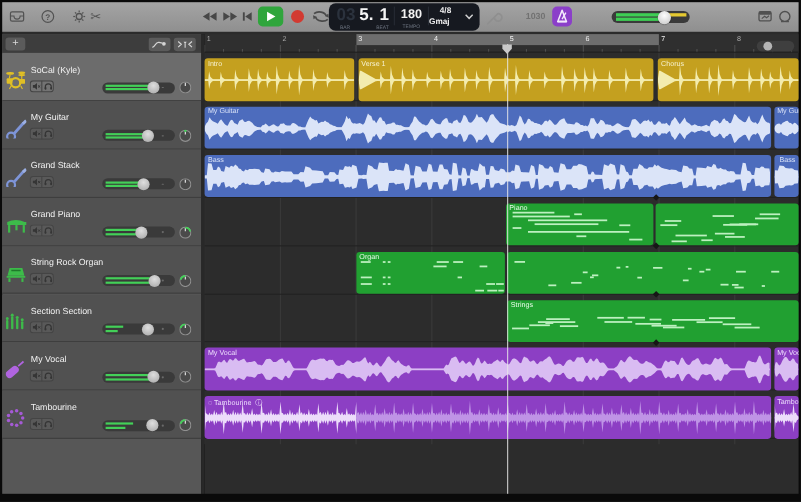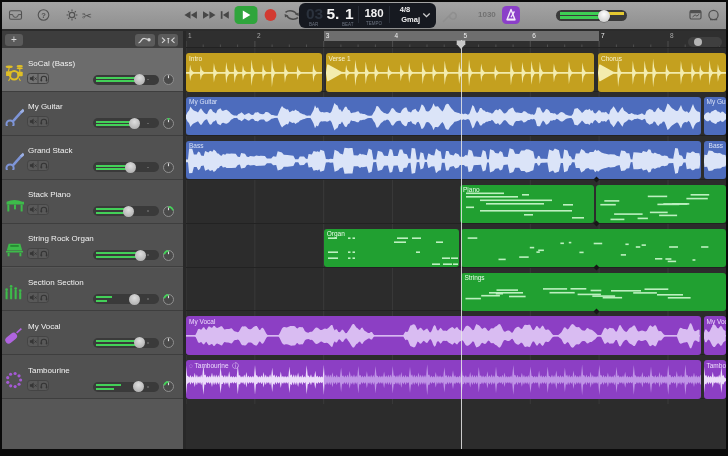--- a/index.html
+++ b/index.html
@@ -48,21 +48,21 @@
 <div class="abs" style="left:306px;top:5px;color:#2b323d;font-size:15.5px;font-weight:bold;">03</div>
 <div class="abs" style="left:326.5px;top:5px;color:#f5f5f5;font-size:15.5px;font-weight:bold;">5.</div>
 <div class="abs" style="left:345px;top:5px;color:#f5f5f5;font-size:15.5px;font-weight:bold;">1</div>
 <div class="abs" style="left:309px;top:21.5px;color:#6d7480;font-size:4.5px;">BAR</div>
 <div class="abs" style="left:342px;top:21.5px;color:#6d7480;font-size:4.5px;">BEAT</div>
 <div class="abs" style="left:358px;top:6px;width:1px;height:17px;background:#262b34;"></div>
 <div class="abs" style="left:360px;top:7px;color:#f2f2f2;font-size:11.5px;font-weight:bold;text-align:center;width:28px;">180</div>
 <div class="abs" style="left:360px;top:20.5px;width:28px;color:#6d7480;font-size:4.5px;text-align:center;">TEMPO</div>
 <div class="abs" style="left:389px;top:6px;width:1px;height:17px;background:#262b34;"></div>
 <div class="abs" style="left:390px;top:4.5px;width:30px;color:#f2f2f2;font-size:7.5px;font-weight:bold;text-align:center;">4/8</div>
-<div class="abs" style="left:390px;top:14.5px;width:30px;color:#f2f2f2;font-size:7.5px;font-weight:bold;text-align:right;">Gmaj</div>
+<div class="abs" style="left:390px;top:14.5px;width:30px;color:#f2f2f2;font-size:7.5px;font-weight:bold;text-align:left;">Gmaj</div>
 <svg class="abs" style="left:422px;top:12px" width="9" height="7" viewBox="0 0 9 7">
     <path d="M1.3 1.5 L4.5 4.7 L7.7 1.5" stroke="#cfcfcf" stroke-width="1.3" fill="none"></path>
   </svg>
 <svg class="abs" style="left:440px;top:6px" width="18" height="18" viewBox="0 0 18 18">
 <path d="M3.5 15.5 L9.5 9.5 M9.5 9.5 a3.4 3.4 0 1 0 3 -3 M9.5 9.5 l3 -3" fill="none" stroke="#8f8f8f" stroke-width="1.6" stroke-linecap="round"></path>
 </svg>
 <div class="abs" style="left:478px;top:10px;color:#717171;font-size:8px;font-weight:bold;">1030</div>
 <div class="abs" style="left:502px;top:5.5px;width:18px;height:18px;border-radius:4.5px;background:#8b3fc9;"></div>
 <svg class="abs" style="left:502px;top:5.5px" width="18" height="18" viewBox="0 0 18 18">
 <path d="M9 3.4 L13 13.8 H5 Z" fill="none" stroke="#f3eafc" stroke-width="1.4" stroke-linejoin="round"></path>
@@ -102,21 +102,21 @@
 <ellipse cx="14" cy="3" rx="3" ry="1.1" stroke="none"></ellipse>
 <ellipse cx="14" cy="5" rx="3" ry="1" stroke="none"></ellipse>
 <line x1="14" y1="5.5" x2="14" y2="8.5" stroke-width="1"></line>
 <rect x="1" y="7.8" width="5" height="4.6" rx="0.8" stroke="none"></rect>
 <rect x="12" y="8.3" width="4.8" height="4.2" rx="0.8" stroke="none"></rect>
 <circle cx="8.7" cy="11.6" r="4" fill="none" stroke-width="1.9"></circle>
 <line x1="3.4" y1="17" x2="4.8" y2="14.4" stroke-width="1"></line>
 <line x1="14.6" y1="17" x2="13.2" y2="14.4" stroke-width="1"></line>
 </g>
   </svg>
-<div class="abs" style="left:28px;top:58.5px;color:#f2f2f2;font-size:8px;">SoCal (Bass)</div>
+<div class="abs" style="left:28px;top:58.5px;color:#f2f2f2;font-size:8px;">SoCal (Kyle)</div>
 <svg class="abs" style="left:27px;top:72.5px" width="22" height="11" viewBox="0 0 22 11">
 <rect x="0.5" y="0.5" width="21" height="10" rx="2.8" fill="rgba(255,255,255,0.05)" stroke="#444444" stroke-width="1"></rect>
 <line x1="11" y1="0.5" x2="11" y2="10.5" stroke="#444444" stroke-width="1"></line>
 <g fill="#353535">
       <path d="M2.9 4.3 h1.6 l2.1 -1.9 v6.2 L4.5 6.7 h-1.6 Z"></path>
 <path d="M7.6 4.6 l2 2 M9.6 4.6 l-2 2" stroke="#353535" stroke-width="0.9"></path>
 <path d="M14.2 8 v-2.1 a2.7 2.7 0 0 1 5.4 0 V8" fill="none" stroke="#353535" stroke-width="1.1"></path>
 <rect x="13.6" y="6.2" width="1.6" height="2.3" rx="0.7"></rect>
       <rect x="18.7" y="6.2" width="1.6" height="2.3" rx="0.7"></rect>
     </g>
@@ -191,21 +191,21 @@
   </svg>
 <div class="abs" style="left:2px;top:179.7px;width:181px;height:43.9px;background:#515151;border-bottom:1px solid #3e3e3e;box-sizing:border-box;"></div>
 <svg class="abs" style="left:5px;top:194.7px" width="19" height="19" viewBox="0 0 18 18">
     <g fill="#3dbb4a">
       <path d="M1.5 6.5 q7.5 -3.6 15 0 l1.8 0 0 2.6 -16.8 0 Z"></path>
 <rect x="2.2" y="9.1" width="1.9" height="6.5"></rect>
       <rect x="14.8" y="9.1" width="1.9" height="6.5"></rect>
       <rect x="8.5" y="9.1" width="1.9" height="4.5"></rect>
     </g>
   </svg>
-<div class="abs" style="left:28px;top:190.2px;color:#f2f2f2;font-size:8px;">Stack Piano</div>
+<div class="abs" style="left:28px;top:190.2px;color:#f2f2f2;font-size:8px;">Grand Piano</div>
 <svg class="abs" style="left:27px;top:204.2px" width="22" height="11" viewBox="0 0 22 11">
 <rect x="0.5" y="0.5" width="21" height="10" rx="2.8" fill="rgba(255,255,255,0.05)" stroke="#444444" stroke-width="1"></rect>
 <line x1="11" y1="0.5" x2="11" y2="10.5" stroke="#444444" stroke-width="1"></line>
 <g fill="#353535">
       <path d="M2.9 4.3 h1.6 l2.1 -1.9 v6.2 L4.5 6.7 h-1.6 Z"></path>
 <path d="M7.6 4.6 l2 2 M9.6 4.6 l-2 2" stroke="#353535" stroke-width="0.9"></path>
 <path d="M14.2 8 v-2.1 a2.7 2.7 0 0 1 5.4 0 V8" fill="none" stroke="#353535" stroke-width="1.1"></path>
 <rect x="13.6" y="6.2" width="1.6" height="2.3" rx="0.7"></rect>
       <rect x="18.7" y="6.2" width="1.6" height="2.3" rx="0.7"></rect>
     </g>

